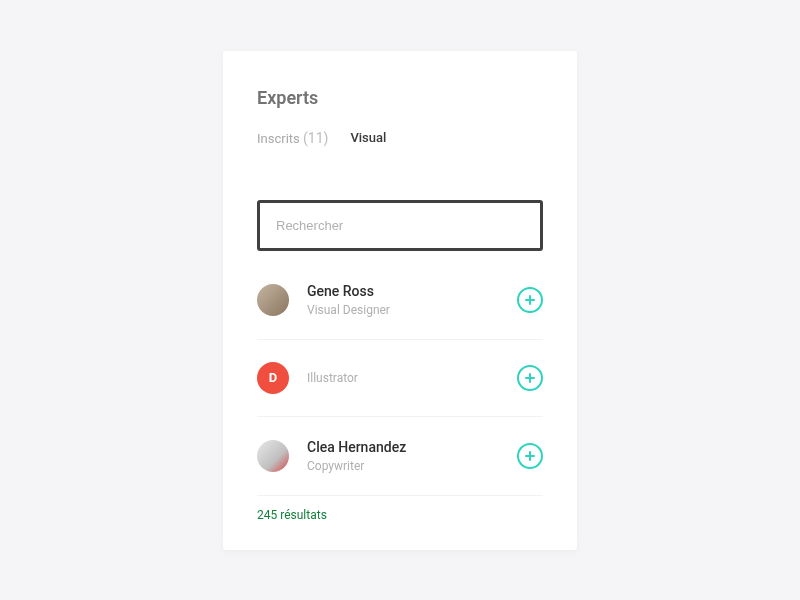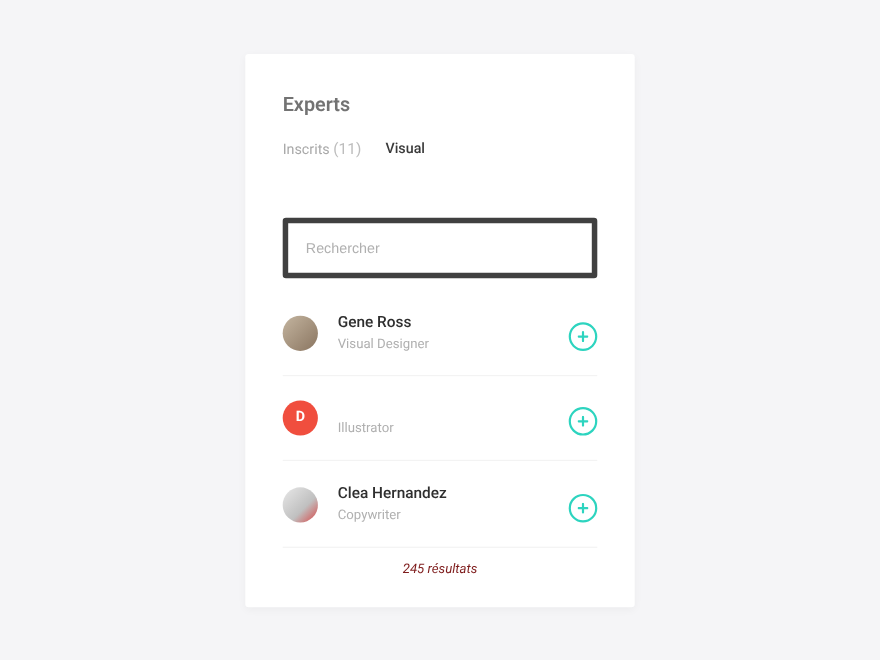--- a/index.html
+++ b/index.html
@@ -45,34 +45,34 @@
     }
     .tab-count {
       font-size: 14px;
       color: #bdbdbd;
     }
     .search-wrapper {
       margin-bottom: 10px;
     }
     .search-input {
       width: 100%;
-      border: 5px solid #404040;
+      border: 3px solid #404040;
       border-radius: 3px;
       padding: 15px 16px;
       font-size: 13px;
       color: #5a5a5a;
       outline: none;
       margin-top: 28px;
     }
     .search-input::placeholder {
       color: #b0b0b0;
     }
     .list-item {
       display: flex;
-      align-items: flex-end;
+      align-items: center;
       padding: 22px 0;
       border-bottom: 1px solid #f2f2f2;
     }
     .list-item:last-of-type {
       border-bottom: none;
     }
     .avatar {
       width: 32px;
       height: 32px;
       border-radius: 50%;
@@ -119,25 +119,24 @@
       align-items: center;
       justify-content: center;
       cursor: pointer;
       flex-shrink: 0;
     }
     .add-btn svg {
       width: 10px;
       height: 10px;
     }
     .results-footer {
-      text-align: center;
+      text-align: left;
       font-size: 12px;
-      color: #7f1d1d;
+      color: #15803d;
       margin-top: 12px;
-      font-style: italic;
     }
   </style>
 </head>
 <body>
 
 <div class="card">
   <h1 class="title">Experts</h1>
 
   <div class="tabs">
     <div class="tab">

